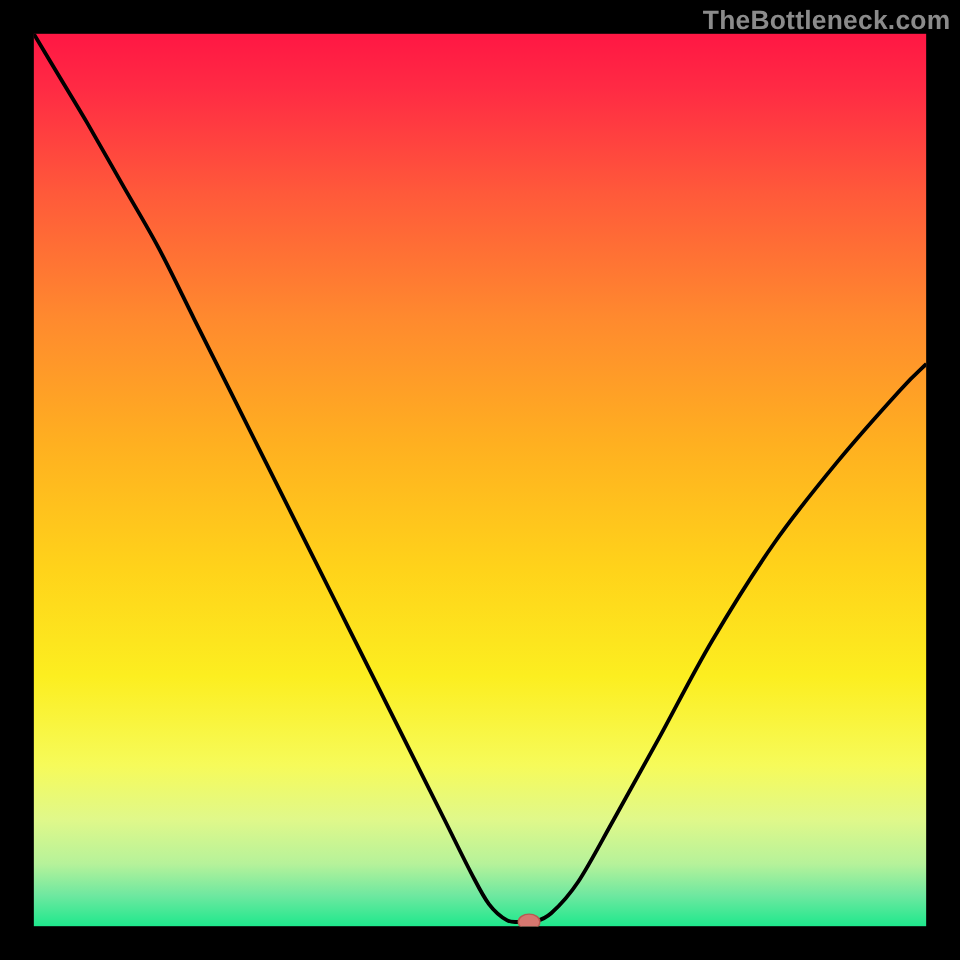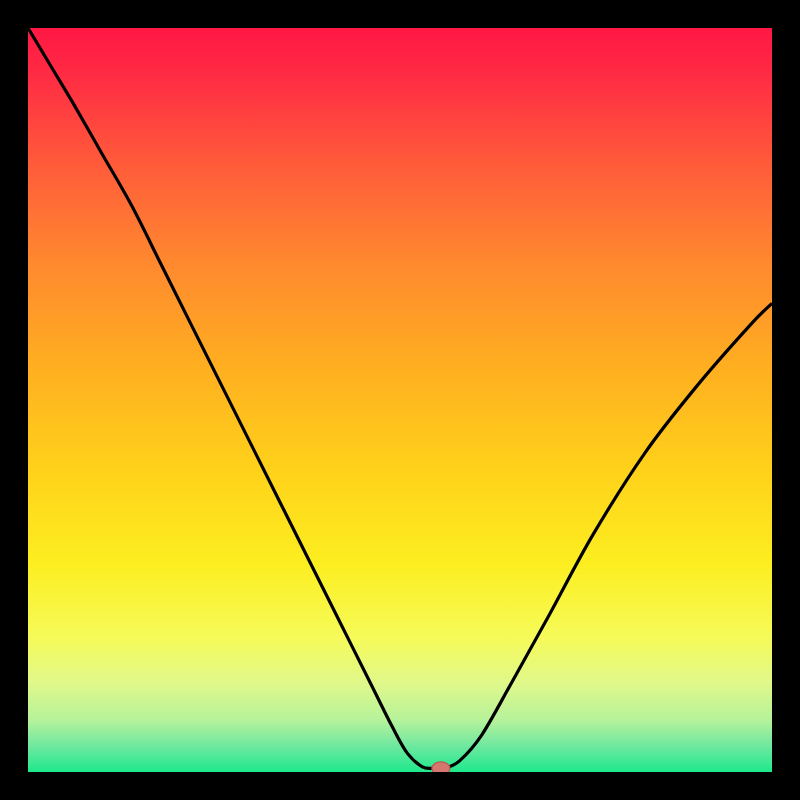--- a/index.html
+++ b/index.html
@@ -37,20 +37,21 @@
   .plot svg {
     display: block;
     width: 744px;
     height: 744px;
   }
 </style>
 </head>
 <body>
 
 <div class="frame">
+  <div class="attribution">TheBottleneck.com</div>
 
   <div class="plot">
     <svg id="plot-svg" viewBox="0 0 744 744">
       <defs>
         <linearGradient id="bg-grad" x1="0" y1="0" x2="0" y2="1">
             <stop offset="0.00%" stop-color="#ff1744"></stop>
             <stop offset="6.00%" stop-color="#ff2a44"></stop>
             <stop offset="18.00%" stop-color="#ff5a3a"></stop>
             <stop offset="32.00%" stop-color="#ff8a2e"></stop>
             <stop offset="46.00%" stop-color="#ffb020"></stop>

